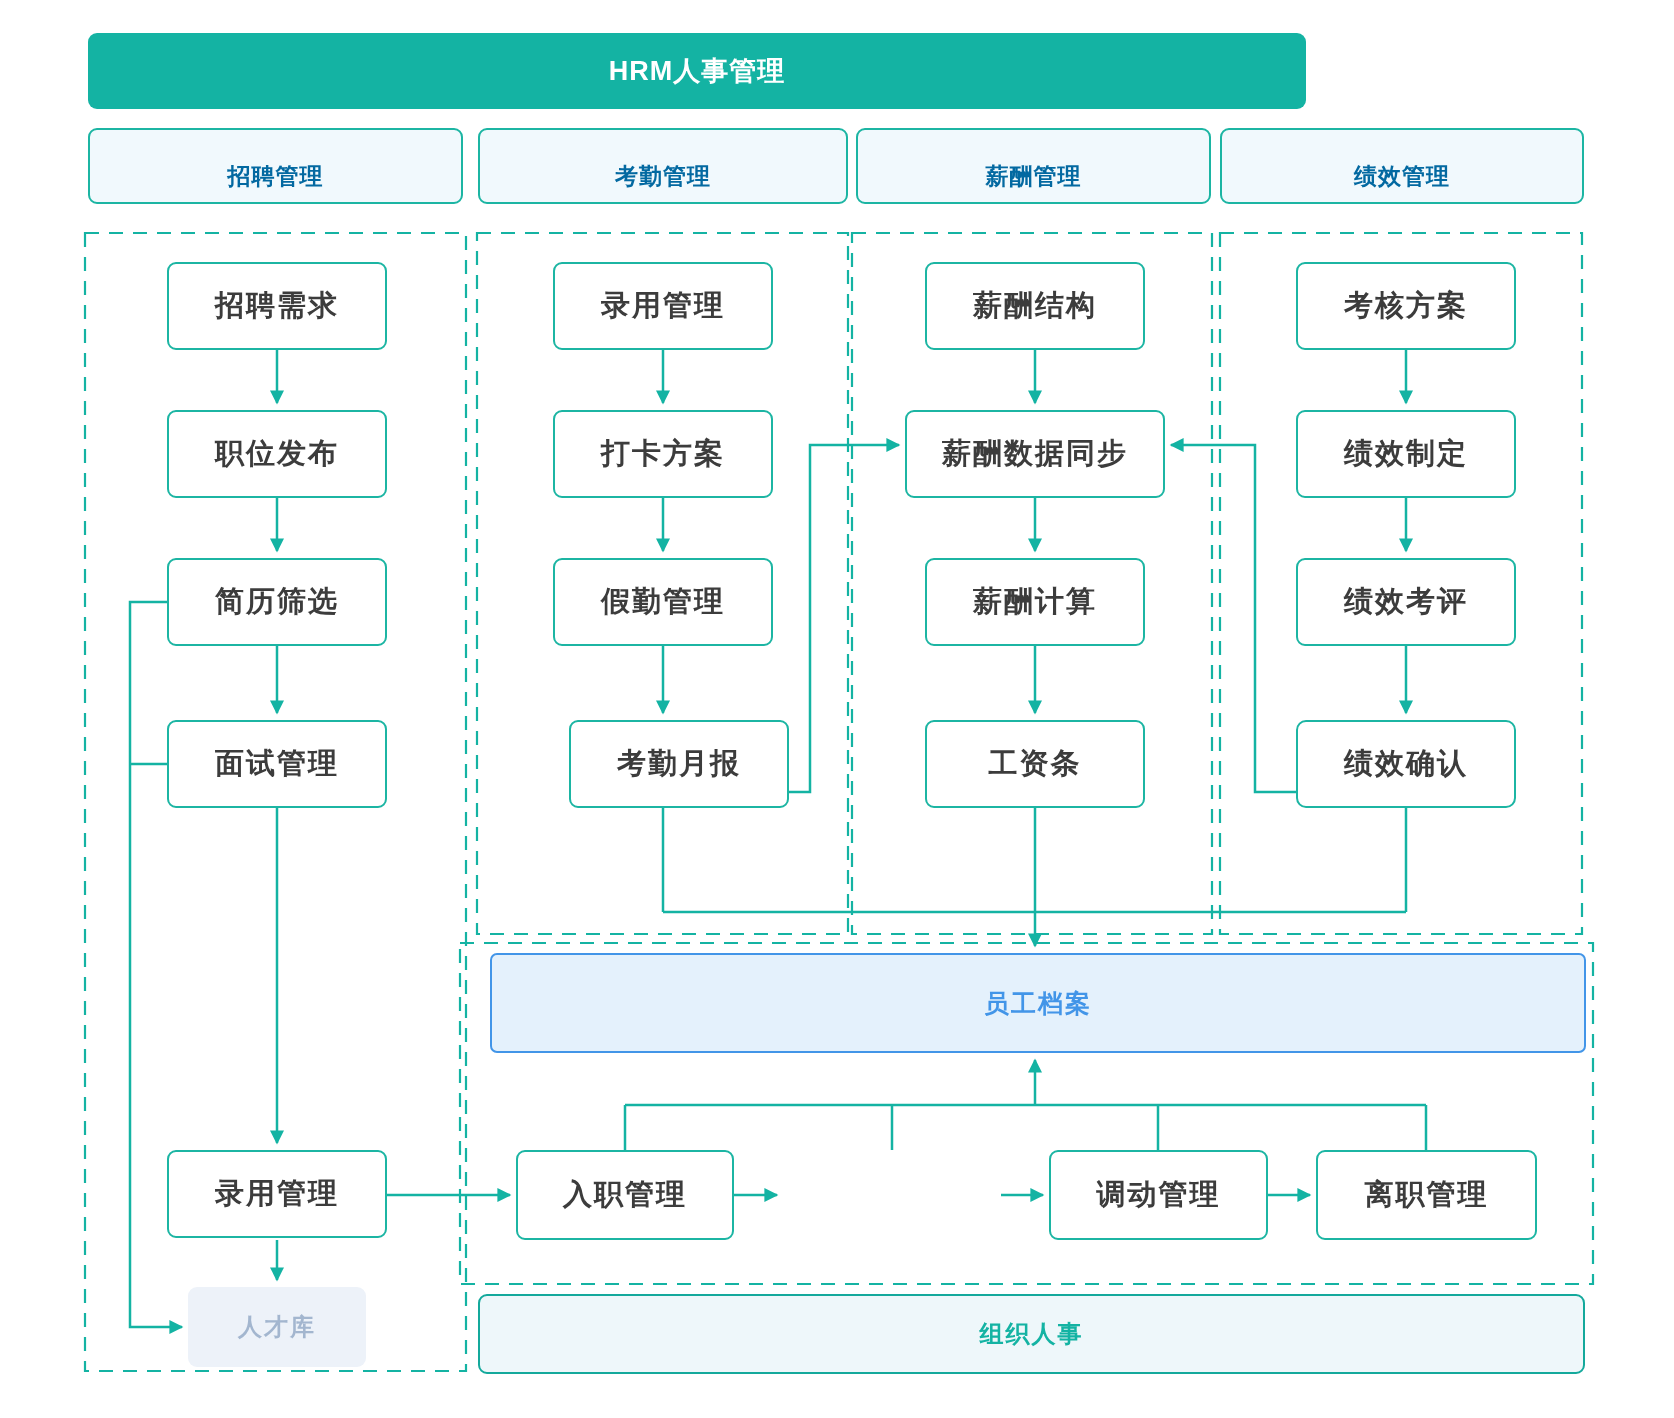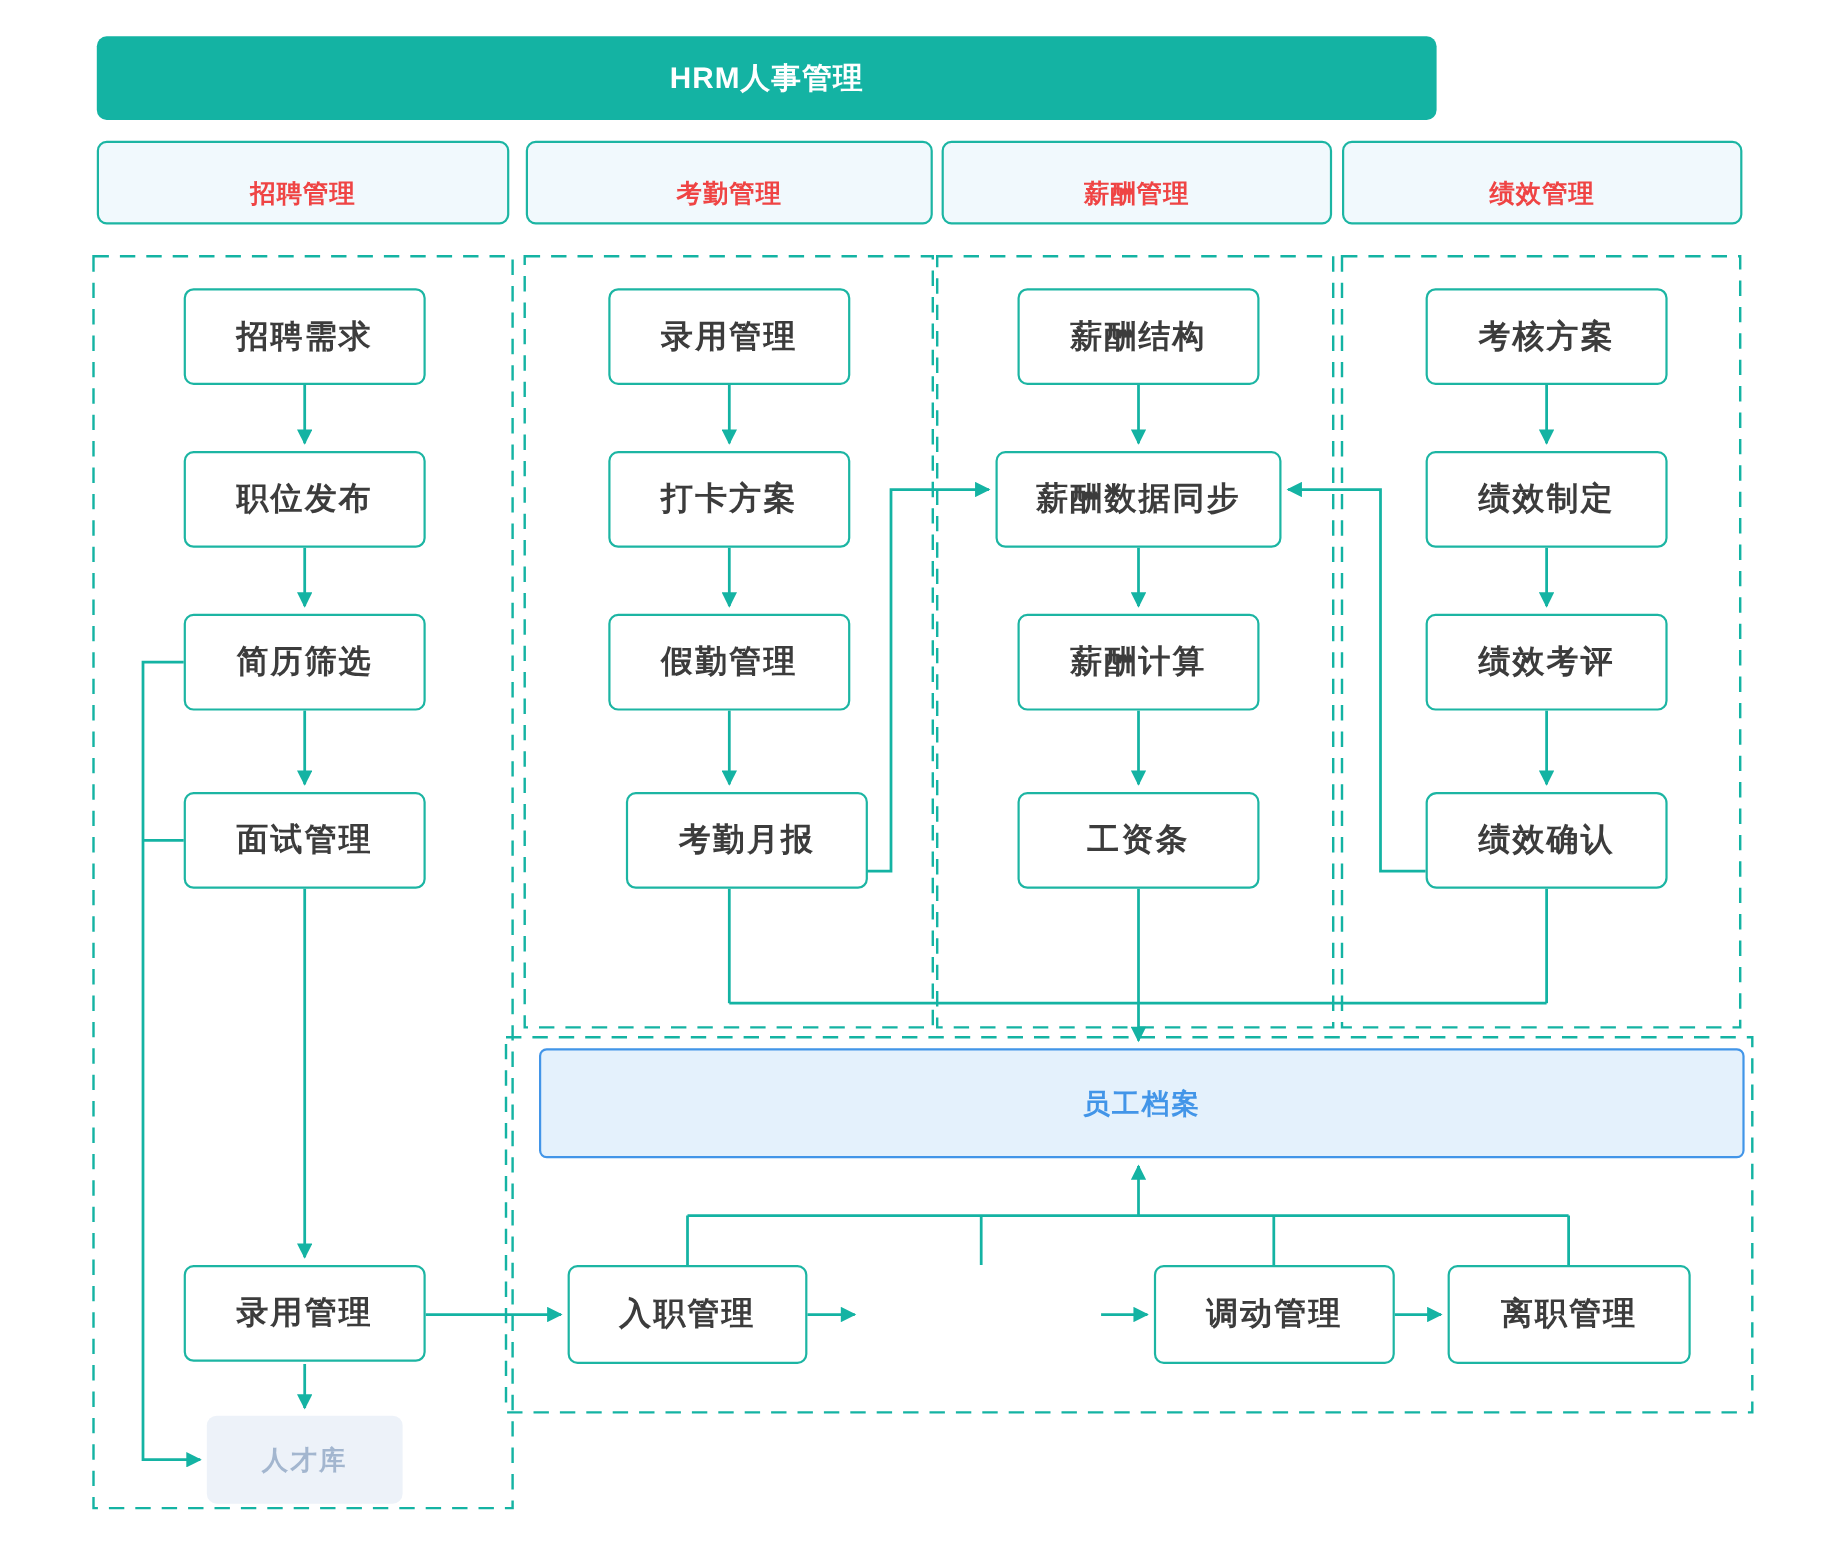--- a/index.html
+++ b/index.html
@@ -13,21 +13,21 @@
     display:flex;align-items:center;justify-content:center;
   }
   .main-header span{color:#ffffff;font-size:27px;font-weight:700;letter-spacing:1px;}
 
   
   .col-header{
     position:absolute;top:128px;height:76px;box-sizing:border-box;
     background:#f1f9fd;border:2px solid #1cb5a3;border-radius:9px;
     display:flex;align-items:center;justify-content:center;
   }
-  .col-header span{color:#ef4444;font-size:23px;font-weight:700;letter-spacing:1px;margin-top:20px;}
+  .col-header span{color:#0369a1;font-size:23px;font-weight:700;letter-spacing:1px;margin-top:20px;}
 
   
   .node{
     position:absolute;box-sizing:border-box;height:88px;
     background:#ffffff;border:2px solid #1cb5a3;border-radius:9px;
     display:flex;align-items:center;justify-content:center;z-index:3;
   }
   .node span{color:#3c3c3c;font-size:29px;font-weight:700;letter-spacing:2px;}
 
   .talent{
@@ -202,14 +202,17 @@
   <div class="node" style="left:516px;top:1150px;width:218px;height:90px;">
     <span>入职管理</span>
   </div>
   <div class="node" style="left:1049px;top:1150px;width:219px;height:90px;">
     <span>调动管理</span>
   </div>
   <div class="node" style="left:1316px;top:1150px;width:221px;height:90px;">
     <span>离职管理</span>
   </div>
 
+  <div class="orgbar">
+    <span>组织人事</span>
+  </div>
 
 </div>
 
 </body></html>

